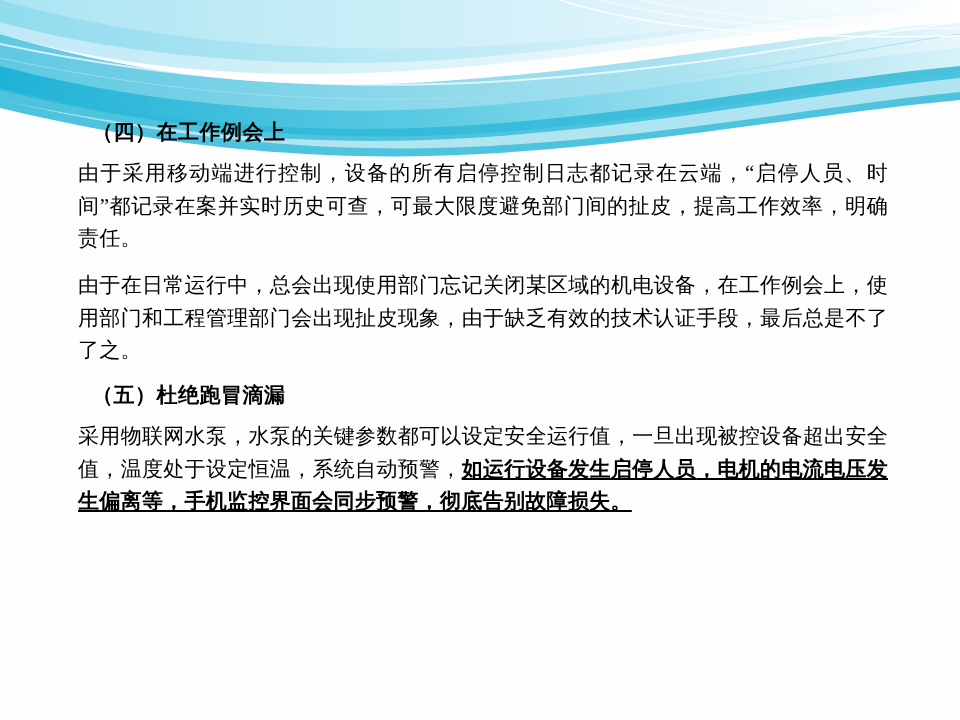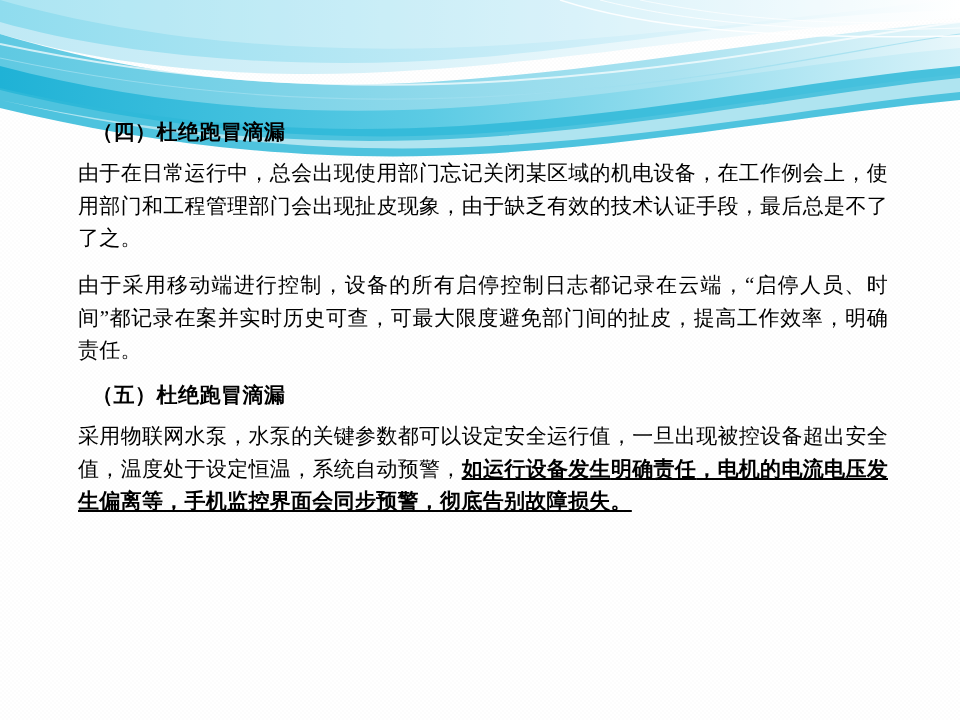--- a/index.html
+++ b/index.html
@@ -106,24 +106,24 @@
     <path d="M0,0 C140,40 320,58 520,44 C720,30 860,8 960,0 L960,0 Z" fill="#ffffff" opacity="0.25"></path>
     <path d="M0,44 C150,76 320,94 520,80 C720,66 860,34 960,22" fill="none" stroke="#ffffff" stroke-width="2" opacity="0.7"></path>
     <path d="M0,58 C160,92 330,108 530,94 C730,80 870,46 960,34" fill="none" stroke="#9fdeef" stroke-width="1.2" opacity="0.8"></path>
     <path d="M560,0 C640,26 760,40 960,36" fill="none" stroke="#ffffff" stroke-width="1.5" opacity="0.9"></path>
     <path d="M600,0 C680,20 790,34 960,28" fill="none" stroke="#ffffff" stroke-width="1" opacity="0.8"></path>
     <path d="M640,0 C720,16 820,28 960,20" fill="none" stroke="#ffffff" stroke-width="1" opacity="0.7"></path>
   </svg>
 
   <div class="content">
 
-    <h2 class="heading">（四）杜绝跑冒滴漏</h2>
+    <h2 class="heading">（四）在工作例会上</h2>
+
+    <p class="para">由于采用移动端进行控制，设备的所有启停控制日志都记录在云端，“启停人员、时间”都记录在案并实时历史可查，可最大限度避免部门间的扯皮，提高工作效率，明确责任。</p>
 
     <p class="para">由于在日常运行中，总会出现使用部门忘记关闭某区域的机电设备，在工作例会上，使用部门和工程管理部门会出现扯皮现象，由于缺乏有效的技术认证手段，最后总是不了了之。</p>
 
-    <p class="para">由于采用移动端进行控制，设备的所有启停控制日志都记录在云端，“启停人员、时间”都记录在案并实时历史可查，可最大限度避免部门间的扯皮，提高工作效率，明确责任。</p>
-
     <h2 class="heading second">（五）杜绝跑冒滴漏</h2>
 
-    <p class="para"><span>采用物联网水泵，水泵的关键参数都可以设定安全运行值，一旦出现被控设备超出安全值，温度处于设定恒温，系统自动预警，</span><span class="u">如运行设备发生</span><span class="ub">明确责任</span><span class="u">，电机的电流电压发生偏离等，手机监控界面会同步预警，彻底告别故障损失。</span></p>
+    <p class="para"><span>采用物联网水泵，水泵的关键参数都可以设定安全运行值，一旦出现被控设备超出安全值，温度处于设定恒温，系统自动预警，</span><span class="u">如运行设备发生</span><span class="ub">启停人员</span><span class="u">，电机的电流电压发生偏离等，手机监控界面会同步预警，彻底告别故障损失。</span></p>
 
   </div>
 </div>
 
 </body></html>

